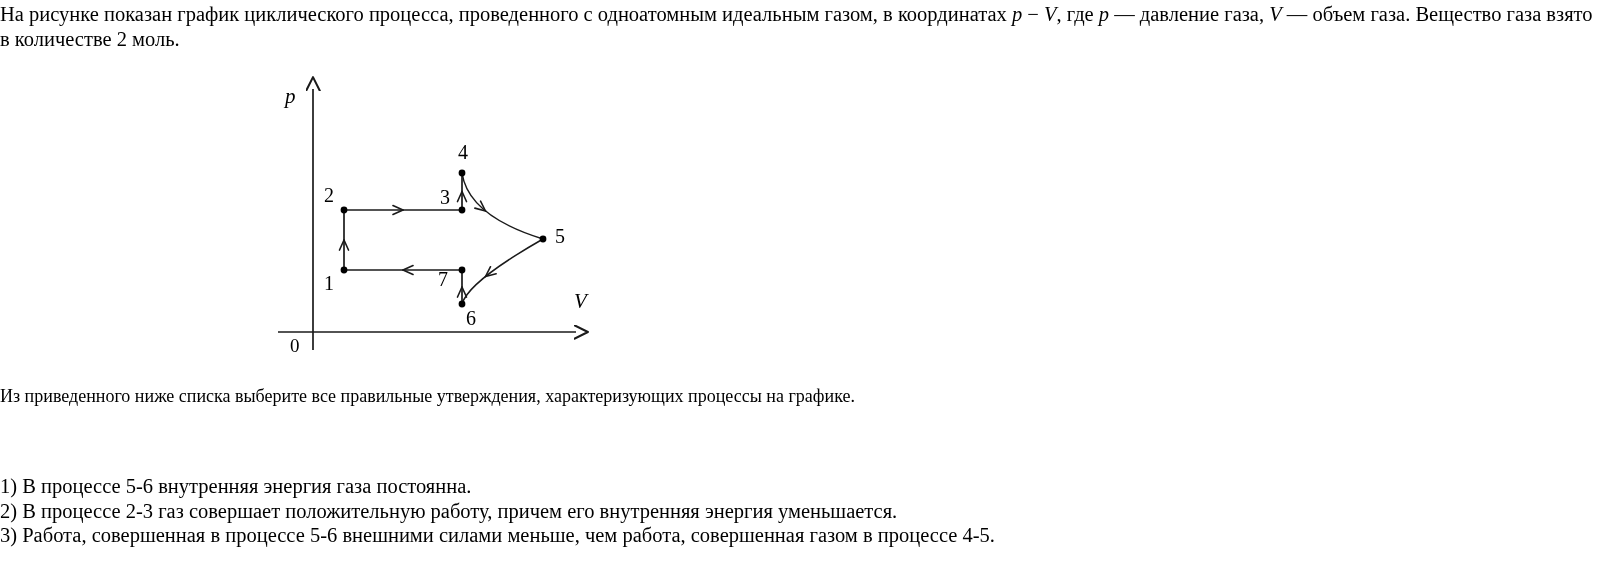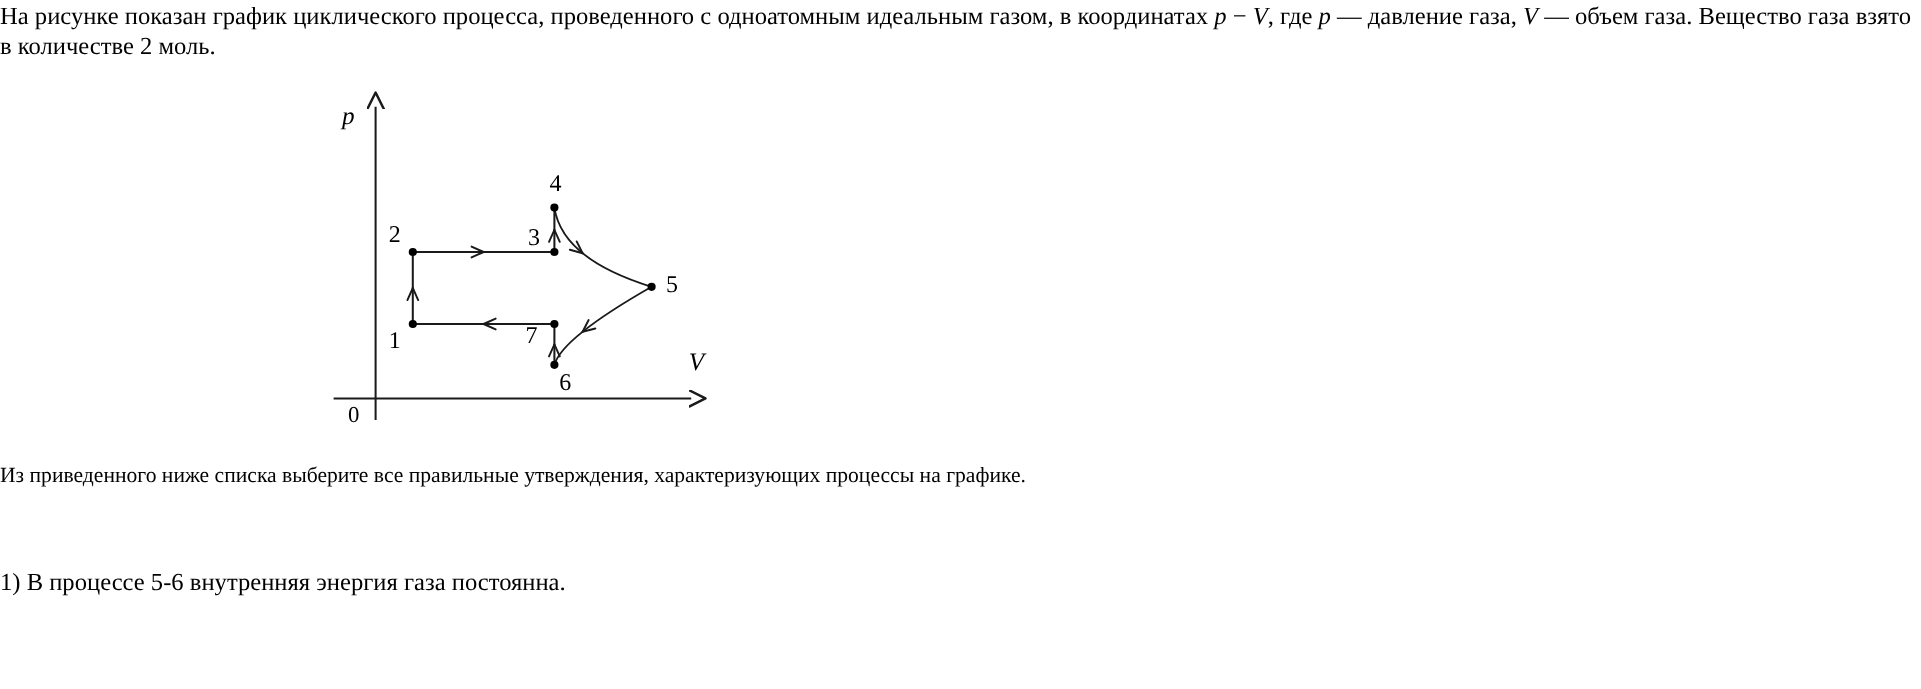--- a/index.html
+++ b/index.html
@@ -156,15 +156,17 @@
           <text x="204" y="257" class="pt-label">6</text>
           <text x="176" y="218" class="pt-label">7</text>
         </g>
     </svg>
   </div>
 
   <div class="prompt">Из приведенного ниже списка выберите все правильные утверждения, характеризующих процессы на графике.</div>
 
   <div class="statements" id="statements-list">
       <div class="statement">1) В процессе 5-6 внутренняя энергия газа постоянна.</div>
+      <div class="statement">2) В процессе 2-3 газ совершает положительную работу, причем его внутренняя энергия уменьшается.</div>
+      <div class="statement">3) Работа, совершенная в процессе 5-6 внешними силами меньше, чем работа, совершенная газом в процессе 4-5.</div>
     </div>
 
 </div>
 
 </body></html>

